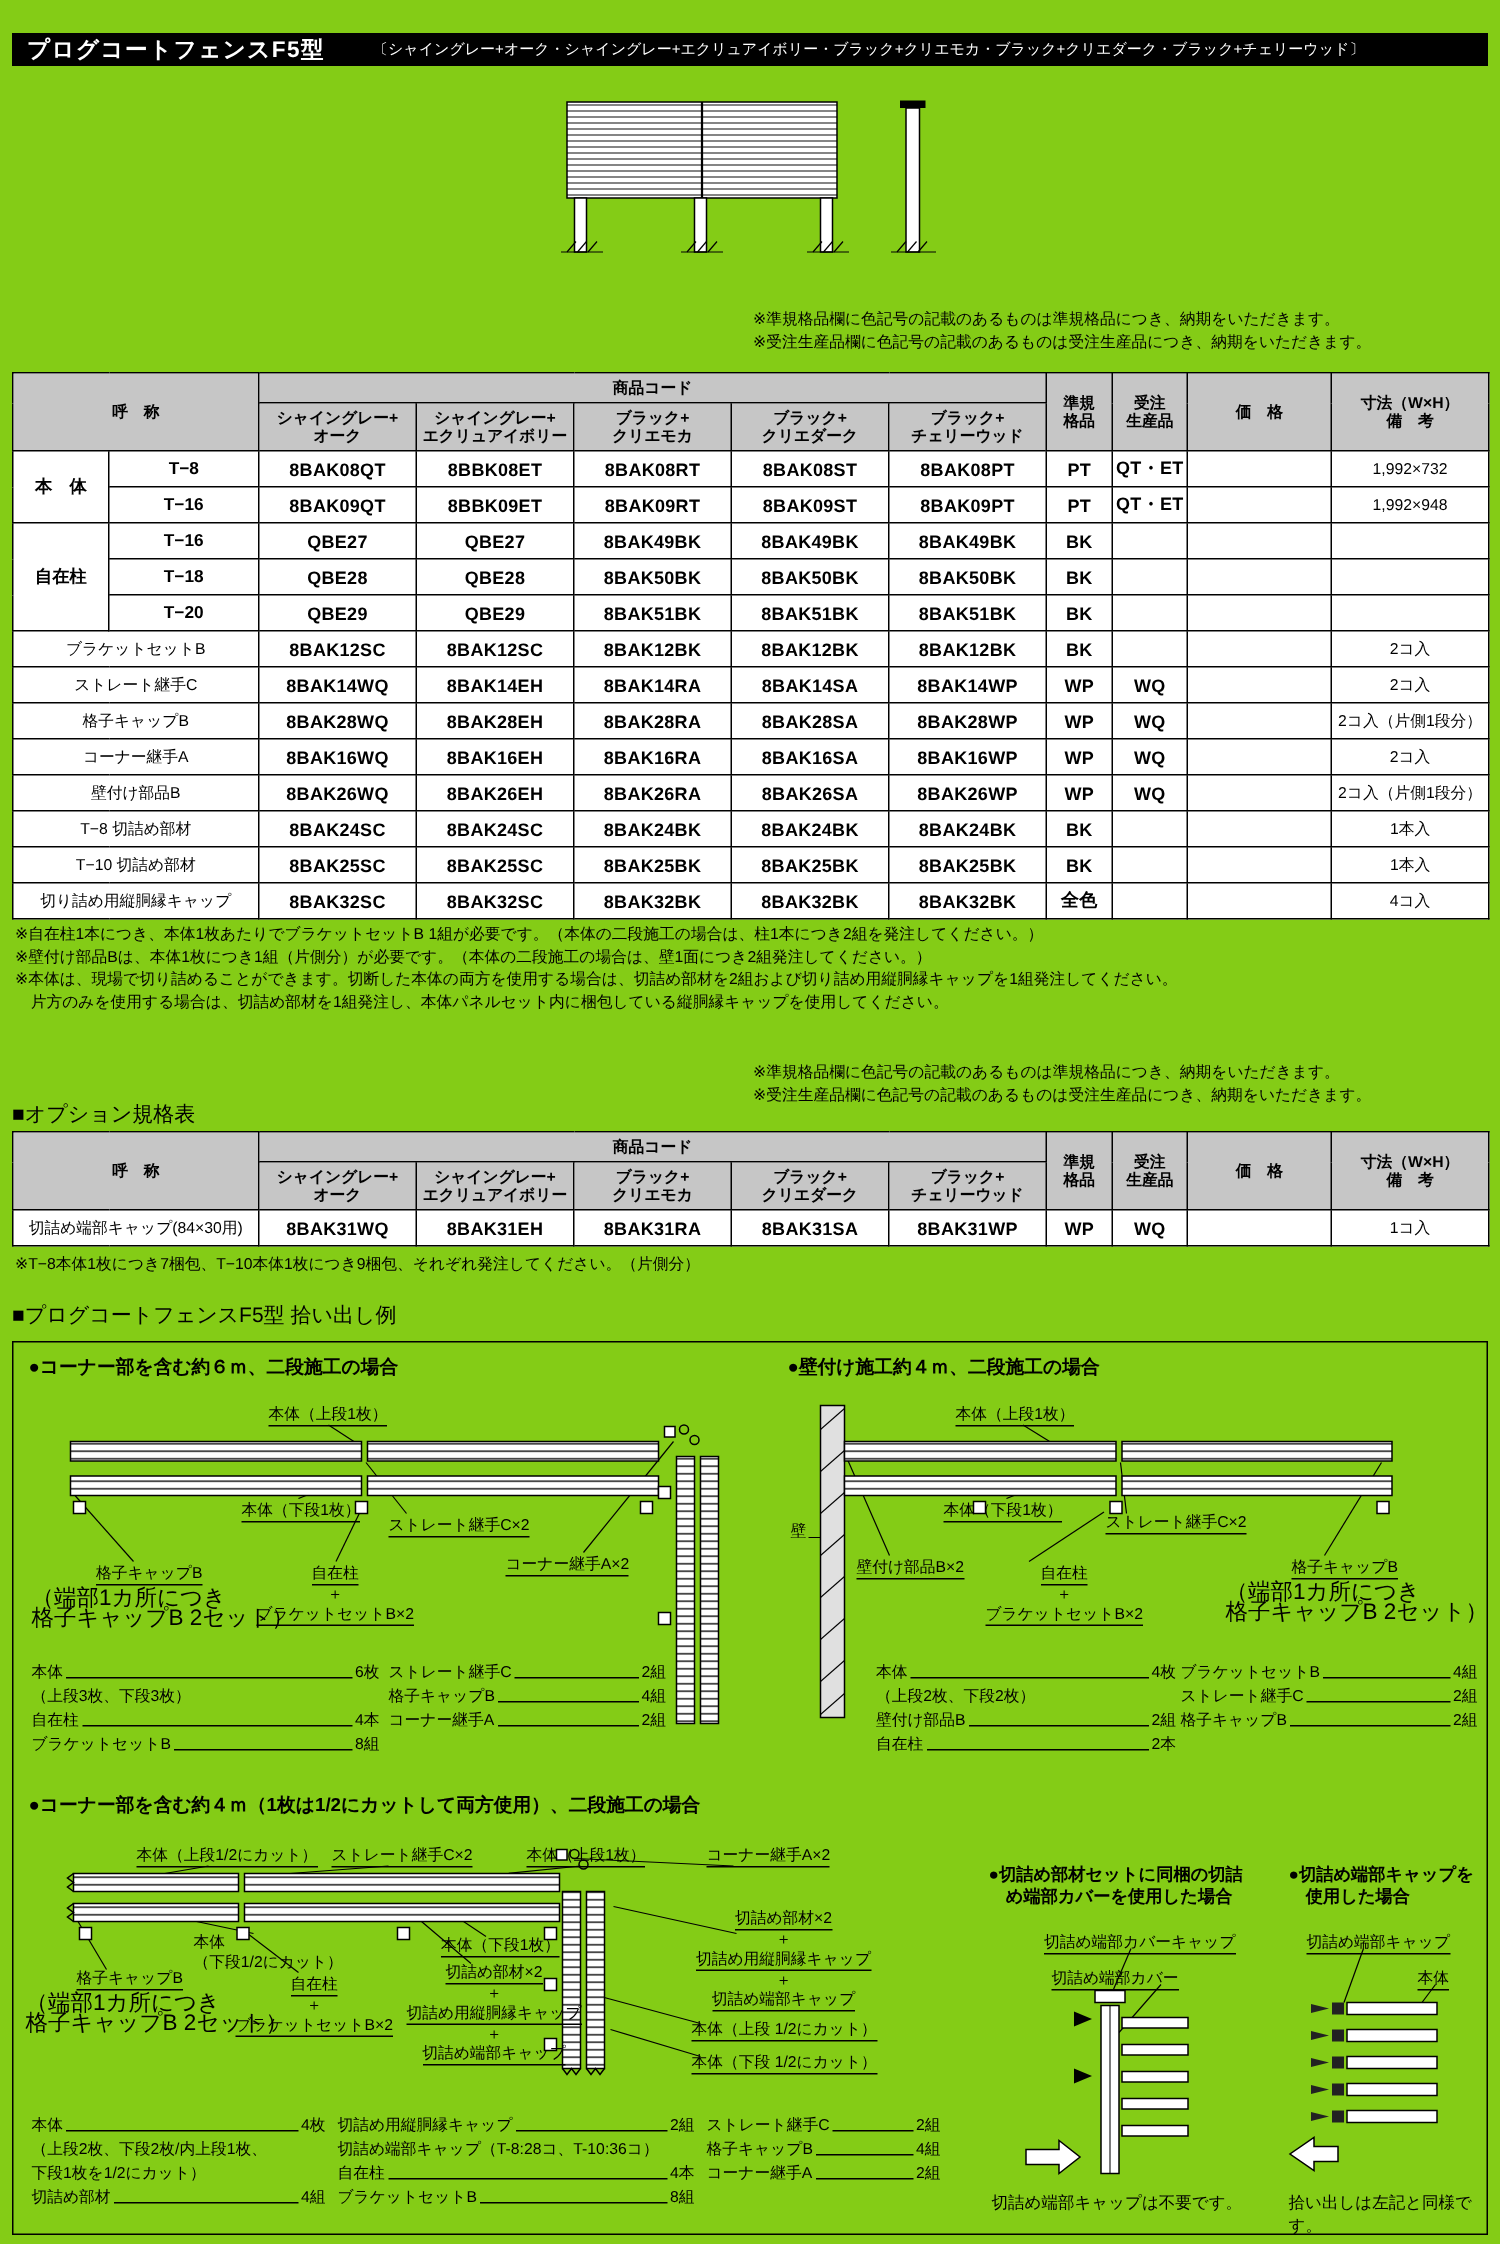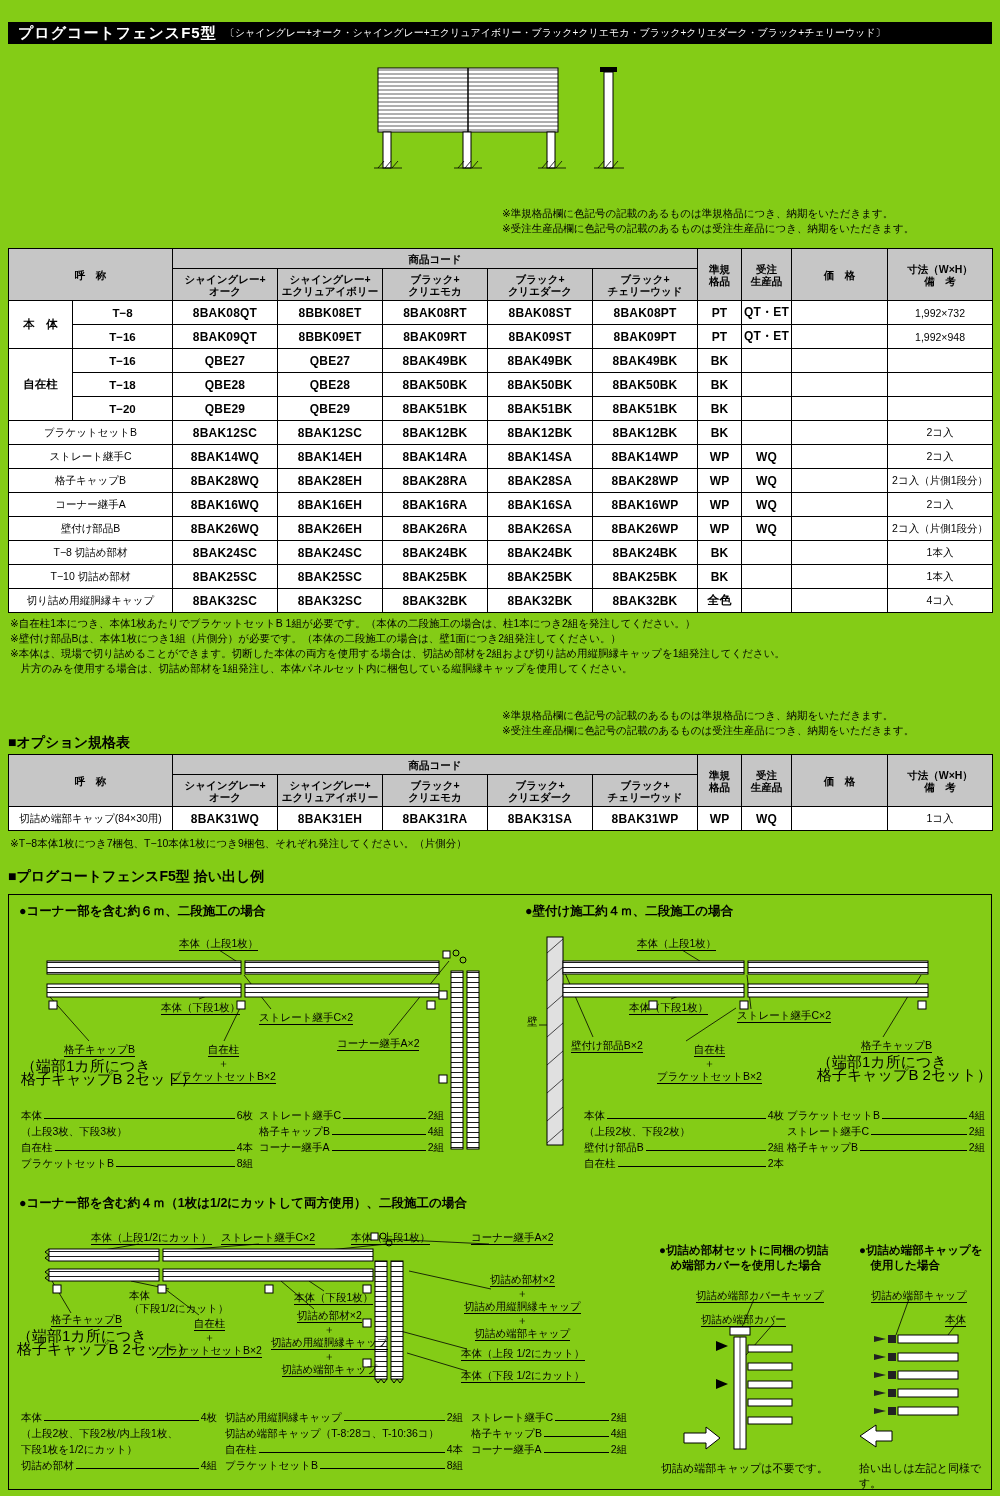--- a/index.html
+++ b/index.html
@@ -3,23 +3,23 @@
 <meta charset="utf-8">
 <style>
   * { margin:0; padding:0; box-sizing:border-box; }
   body { background:#fff; }
   .page { position:relative; width:1000px; height:1496px; background:#84cc16; color:#000;
           font-family:"Liberation Sans","DejaVu Sans",sans-serif; overflow:hidden; }
   .abs { position:absolute; }
   .title-bar { left:8px; top:22px; width:984px; height:22px; background:#000; color:#fff;
                display:flex; align-items:center; padding:0 10px; gap:8px; white-space:nowrap; }
   .title-main { font-size:15px; font-weight:bold; letter-spacing:1px; }
-  .title-sub { font-size:10px; }
+  .title-sub { font-size:10px;margin-left:24px; }
   .note { font-size:10.5px; line-height:15px; }
-  .h2 { font-size:14px; font-weight:bold; }
+  .h2 { font-size:14px; font-weight:normal; }
   table.spec { border-collapse:collapse; table-layout:fixed; background:#fff; }
   .spec th, .spec td { border:1px solid #000; text-align:center; vertical-align:middle;
                        padding:0 2px; overflow:hidden; }
   .spec th { background:#c6c6c6; font-size:10.5px; font-weight:bold; white-space:pre-line; line-height:12px; }
   .spec td { font-size:11px; }
   .spec td.code { font-weight:bold; font-size:12px; letter-spacing:0.2px; }
   .spec td.grp, .spec td.sub { font-weight:bold; font-size:11.5px; }
   .spec td.nm { font-size:10.5px; }
   .spec td.nt { font-size:10.5px;text-align:center; }
   .spec thead tr:first-child th { height:20px; }

